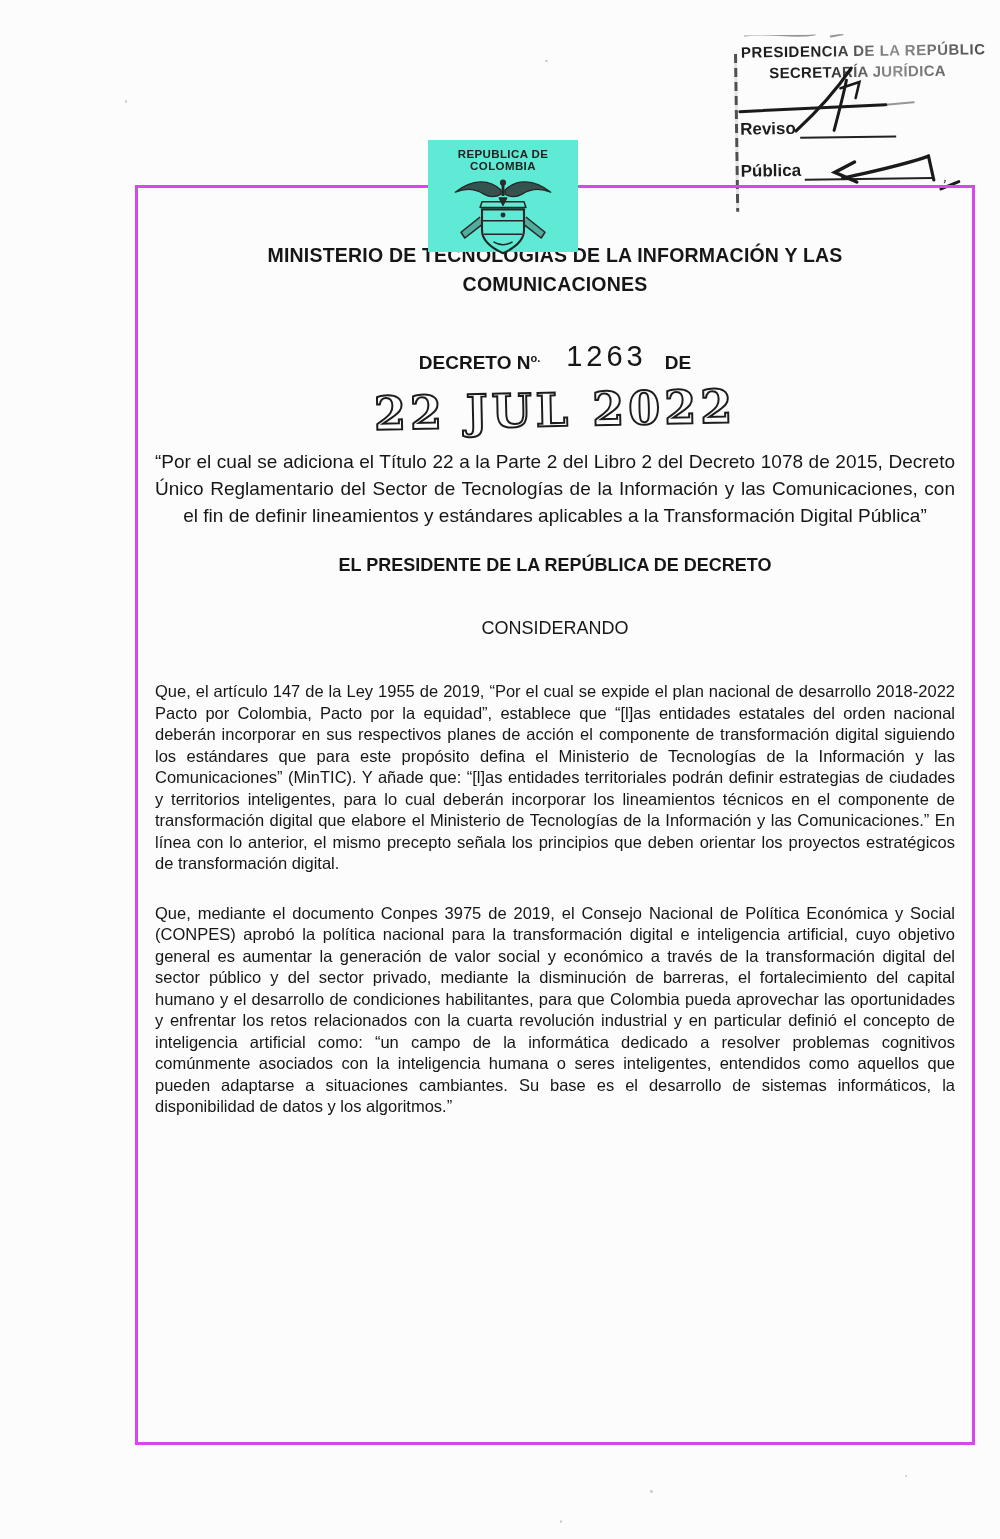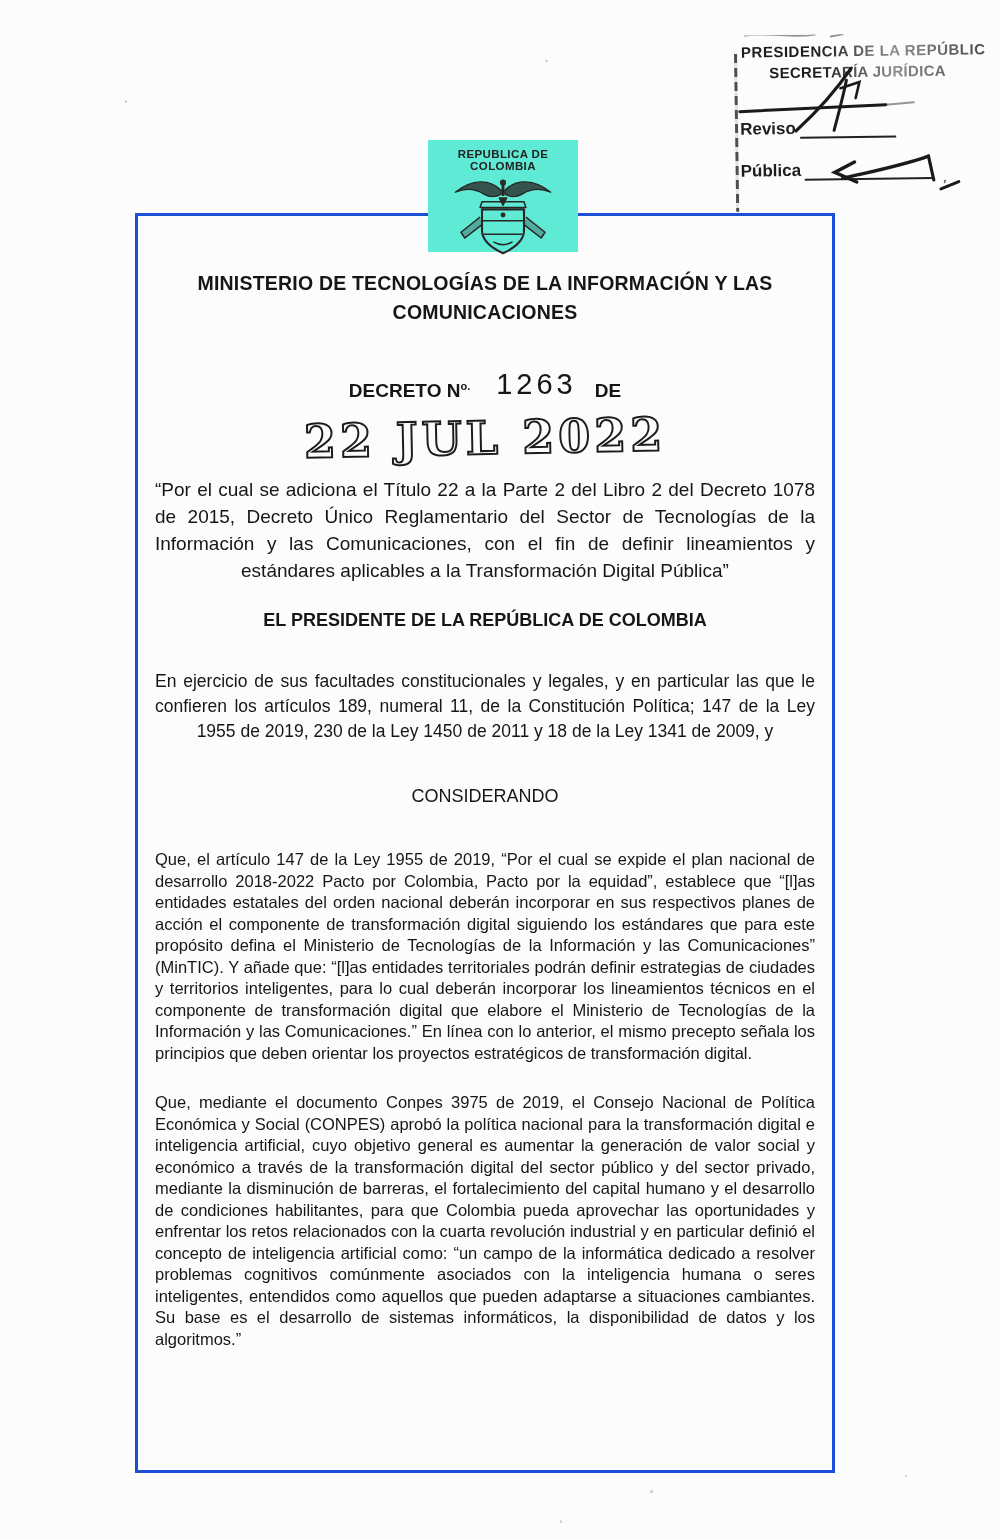--- a/index.html
+++ b/index.html
@@ -45,22 +45,22 @@
     position:absolute;left:428px;top:140px;width:150px;height:112px;
     background:#5eead4;text-align:center;z-index:3;
   }
   .emblem-caption{
     font-size:11.5px;font-weight:700;letter-spacing:.4px;color:#222;
     margin-top:8px;
   }
   .emblem-svg{margin-top:3px;}
   
   .frame{
-    position:absolute;left:135px;top:213px;width:700px;height:1260px;
-    border:3px solid #1d4ed8;
+    position:absolute;left:135px;top:185px;width:840px;height:1260px;
+    border:3px solid #d946ef;
     overflow:hidden;z-index:1;
     box-sizing:border-box;
   }
   .frame-inner{padding:53px 17px 0 17px;}
   .ministry-title{
     text-align:center;font-weight:700;font-size:19.5px;line-height:29px;
     letter-spacing:.2px;margin:0;
   }
   .decree-line{
     margin-top:44px;text-align:center;font-weight:700;font-size:19px;
@@ -174,23 +174,22 @@
     </div>
 
     <div class="date-stamp-wrap">
       <svg width="420" height="60" viewBox="0 0 420 60">
         <text x="210" y="44" text-anchor="middle" font-family="DejaVu Serif, serif" font-size="46" font-weight="bold" letter-spacing="4" fill="#ffffff" fill-opacity="0" stroke="#1c1c1c" stroke-width="2" transform="rotate(-1.2 210 30)">22 JUL 2022</text>
       </svg>
     </div>
 
     <p class="subject">“Por el cual se adiciona el Título 22 a la Parte 2 del Libro 2 del Decreto 1078 de 2015, Decreto Único Reglamentario del Sector de Tecnologías de la Información y las Comunicaciones, con el fin de definir lineamientos y estándares aplicables a la Transformación Digital Pública”</p>
 
-    <div class="president-heading">EL PRESIDENTE DE LA REPÚBLICA DE COLOMBIA</div>
-
-    <p class="authority">En ejercicio de sus facultades constitucionales y legales, y en particular las que le confieren los artículos 189, numeral 11, de la Constitución Política; 147 de la Ley 1955 de 2019, 230 de la Ley 1450 de 2011 y 18 de la Ley 1341 de 2009, y</p>
+    <div class="president-heading">EL PRESIDENTE DE LA REPÚBLICA DE DECRETO</div>
+
 
     <div class="considering-heading">CONSIDERANDO</div>
 
     <p class="body-par first">Que, el artículo 147 de la Ley 1955 de 2019, “Por el cual se expide el plan nacional de desarrollo 2018-2022 Pacto por Colombia, Pacto por la equidad”, establece que “[l]as entidades estatales del orden nacional deberán incorporar en sus respectivos planes de acción el componente de transformación digital siguiendo los estándares que para este propósito defina el Ministerio de Tecnologías de la Información y las Comunicaciones” (MinTIC). Y añade que: “[l]as entidades territoriales podrán definir estrategias de ciudades y territorios inteligentes, para lo cual deberán incorporar los lineamientos técnicos en el componente de transformación digital que elabore el Ministerio de Tecnologías de la Información y las Comunicaciones.” En línea con lo anterior, el mismo precepto señala los principios que deben orientar los proyectos estratégicos de transformación digital.</p>
     <p class="body-par">Que, mediante el documento Conpes 3975 de 2019, el Consejo Nacional de Política Económica y Social (CONPES) aprobó la política nacional para la transformación digital e inteligencia artificial, cuyo objetivo general es aumentar la generación de valor social y económico a través de la transformación digital del sector público y del sector privado, mediante la disminución de barreras, el fortalecimiento del capital humano y el desarrollo de condiciones habilitantes, para que Colombia pueda aprovechar las oportunidades y enfrentar los retos relacionados con la cuarta revolución industrial y en particular definió el concepto de inteligencia artificial como: “un campo de la informática dedicado a resolver problemas cognitivos comúnmente asociados con la inteligencia humana o seres inteligentes, entendidos como aquellos que pueden adaptarse a situaciones cambiantes. Su base es el desarrollo de sistemas informáticos, la disponibilidad de datos y los algoritmos.”</p>
 
   </div>
 </div>
 
 <span class="speck" style="left:650px;top:1490px;width:3px;height:3px;"></span>

